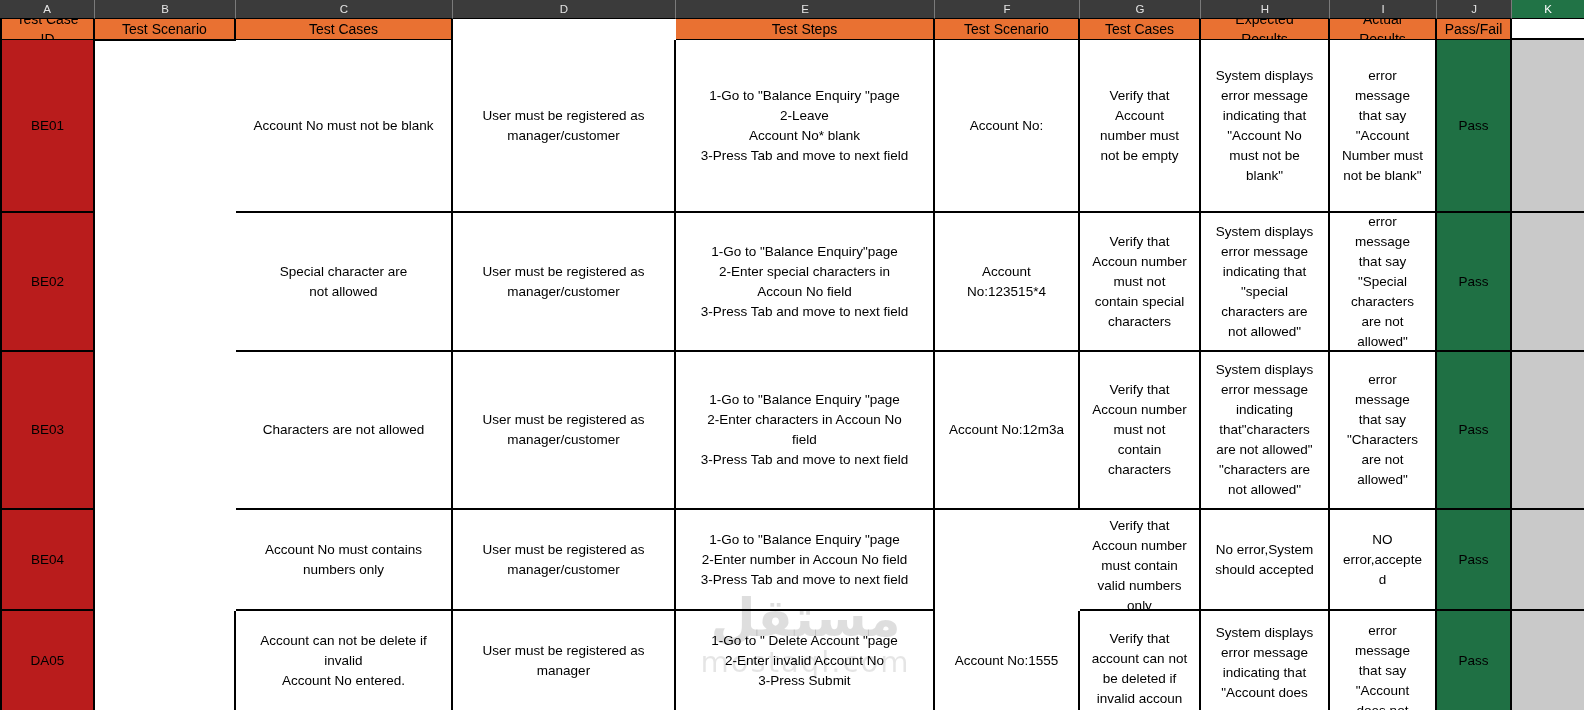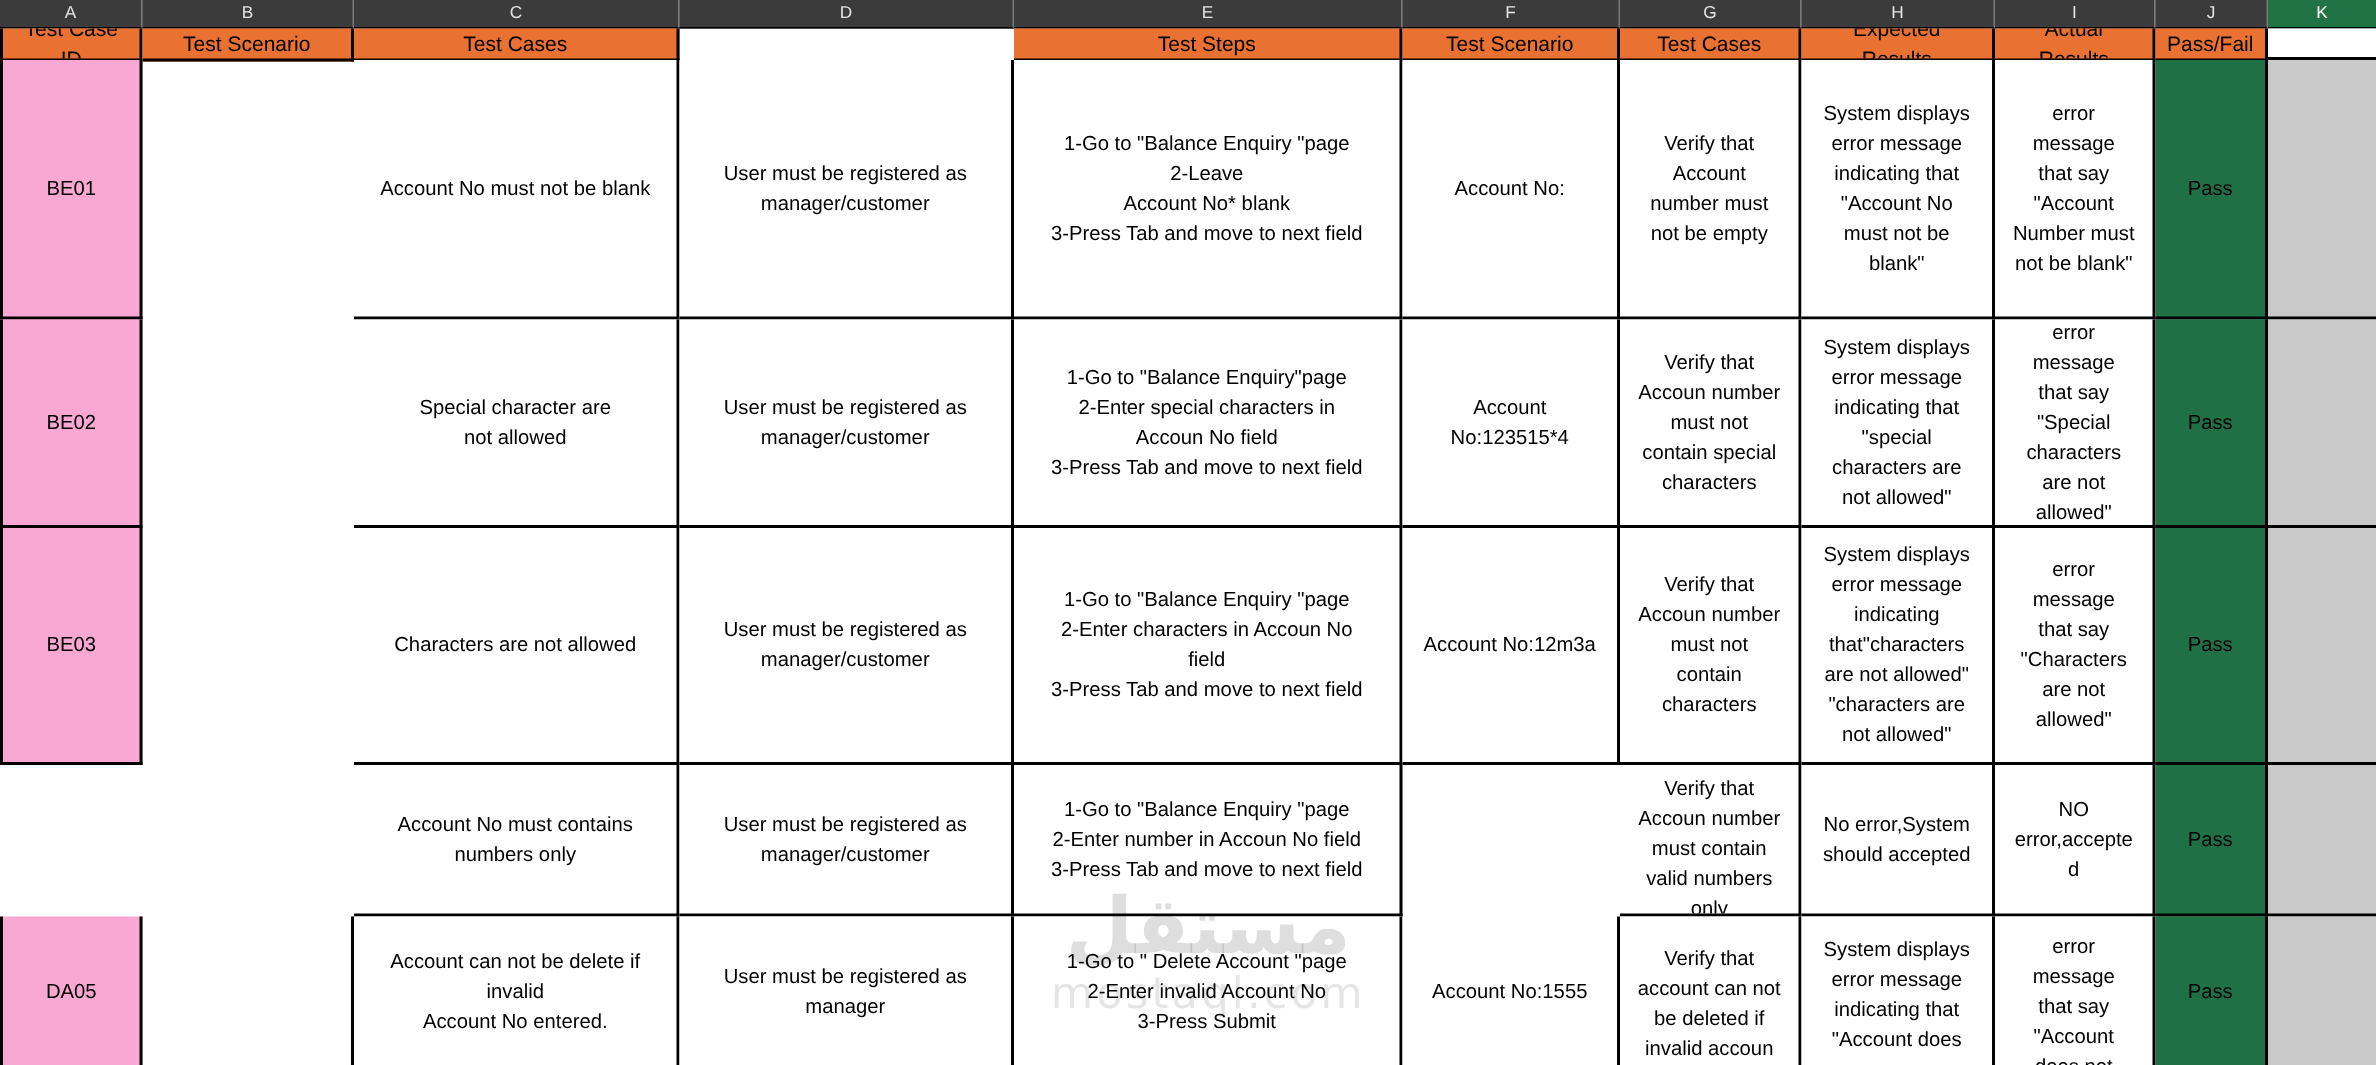--- a/index.html
+++ b/index.html
@@ -25,21 +25,21 @@
     background:#fff;
     border-right:2px solid #000;border-bottom:2px solid #000;
     display:flex;align-items:center;justify-content:center;
     text-align:center;white-space:pre-line;
     font-size:13.5px;line-height:20px;
     overflow:hidden;box-sizing:border-box;
     padding:0 2px;
   }
   .orange{background:#E97132;font-size:14px;padding:10px;}
   .kactive{background:#FFFFFF;border-right:none;}
-  .idcell{background:#f9a8d4;}
+  .idcell{background:#b91c1c;}
   .pass{background:#1F7044;}
   .kfill{background:#C9C9C9;border-right:none;}
   .leftb{border-left:2px solid #000;}
   .nob{border-bottom:none;}
   .botrow{border-bottom:none;}
   .padtop18{align-items:flex-start;padding-top:18px;}
   .padtop12{align-items:flex-start;padding-top:12px;}
   .padtop10{align-items:flex-start;padding-top:10px;}
   .padtop6{align-items:flex-start;padding-top:6px;}
   .watermark{
@@ -163,20 +163,21 @@
 not allowed"</div>
   <div class="cell" style="grid-area:5/9">error
 message
 that say
 "Characters
 are not
 allowed"</div>
   <div class="cell pass" style="grid-area:5/10">Pass</div>
   <div class="cell kfill" style="grid-area:5/11"></div>
 
+  <div class="cell idcell leftb" style="grid-area:6/1">BE04</div>
   <div class="cell" style="grid-area:6/3">Account No must contains
 numbers only</div>
   <div class="cell" style="grid-area:6/4">User must be registered as
 manager/customer</div>
   <div class="cell" style="grid-area:6/5">1-Go  to "Balance Enquiry "page
 2-Enter number in Accoun No field
 3-Press Tab and move to next field</div>
   <div class="cell padtop6" style="grid-area:6/7">Verify that
 Accoun number
 must contain

